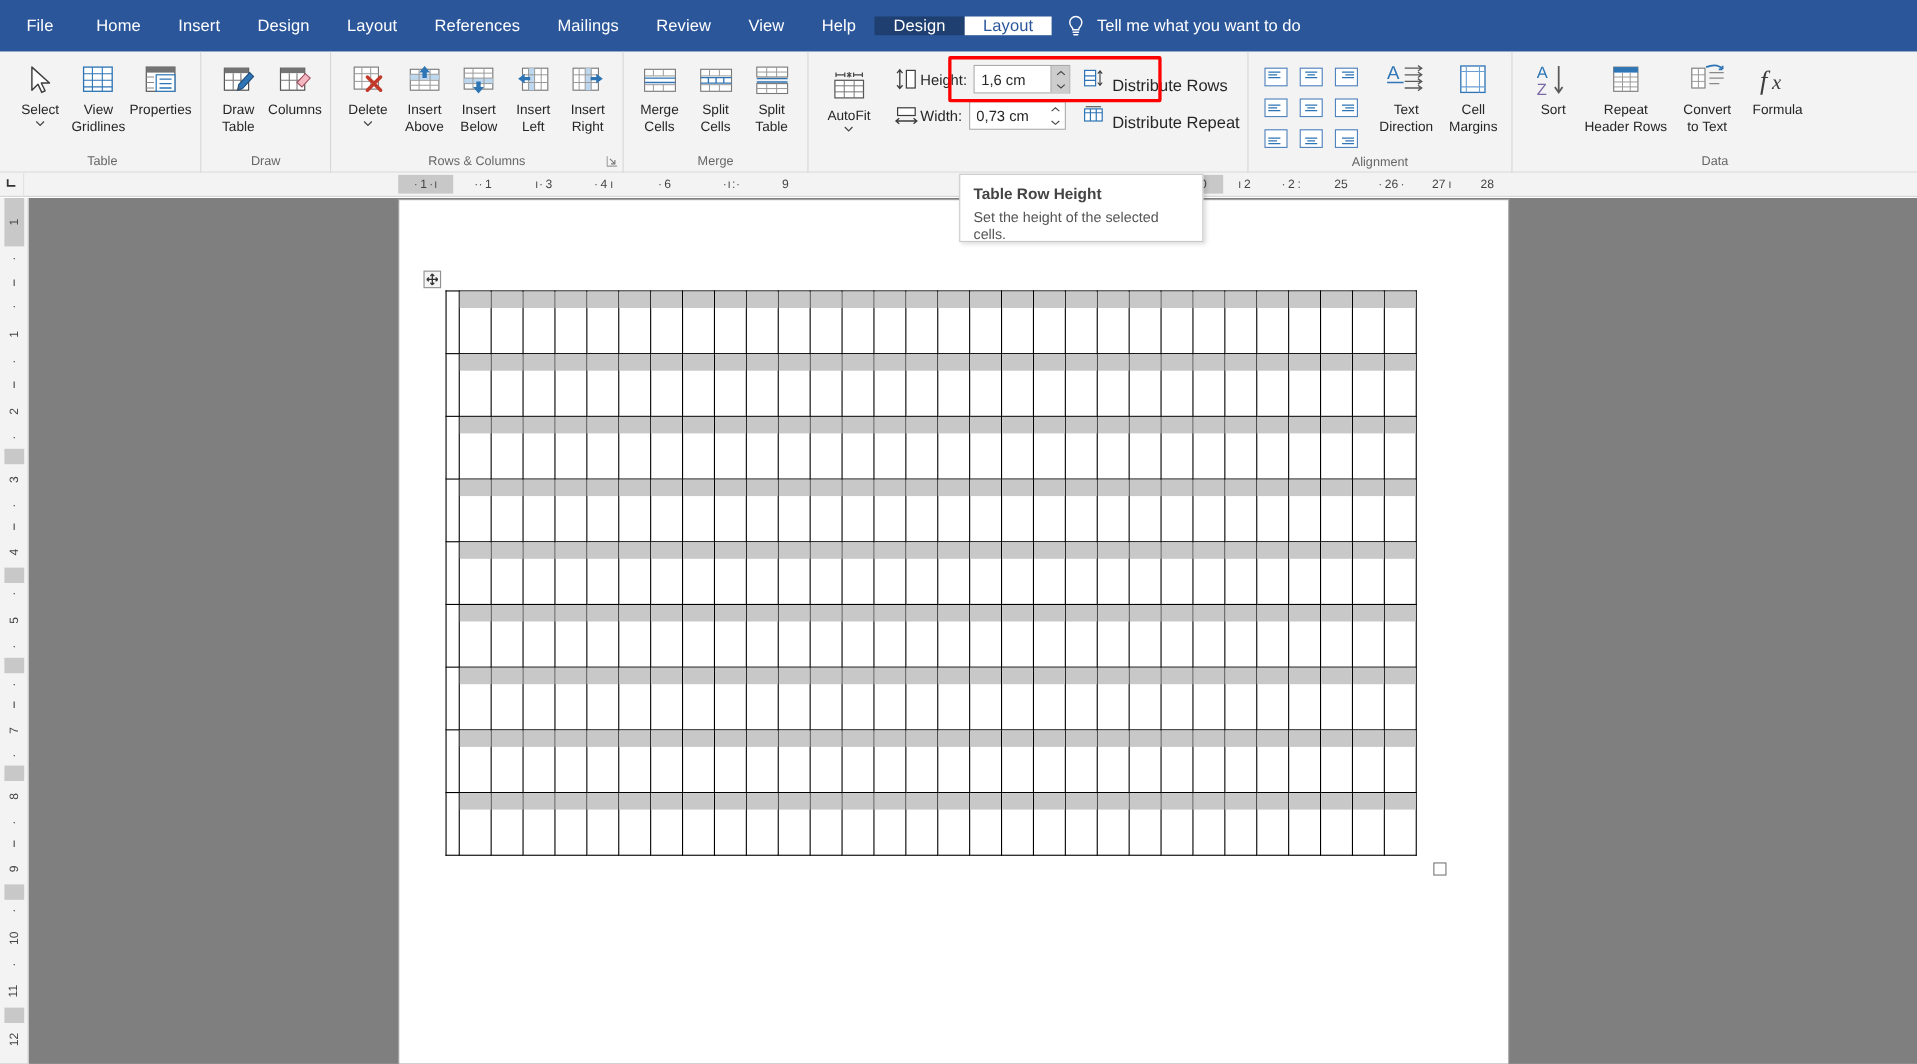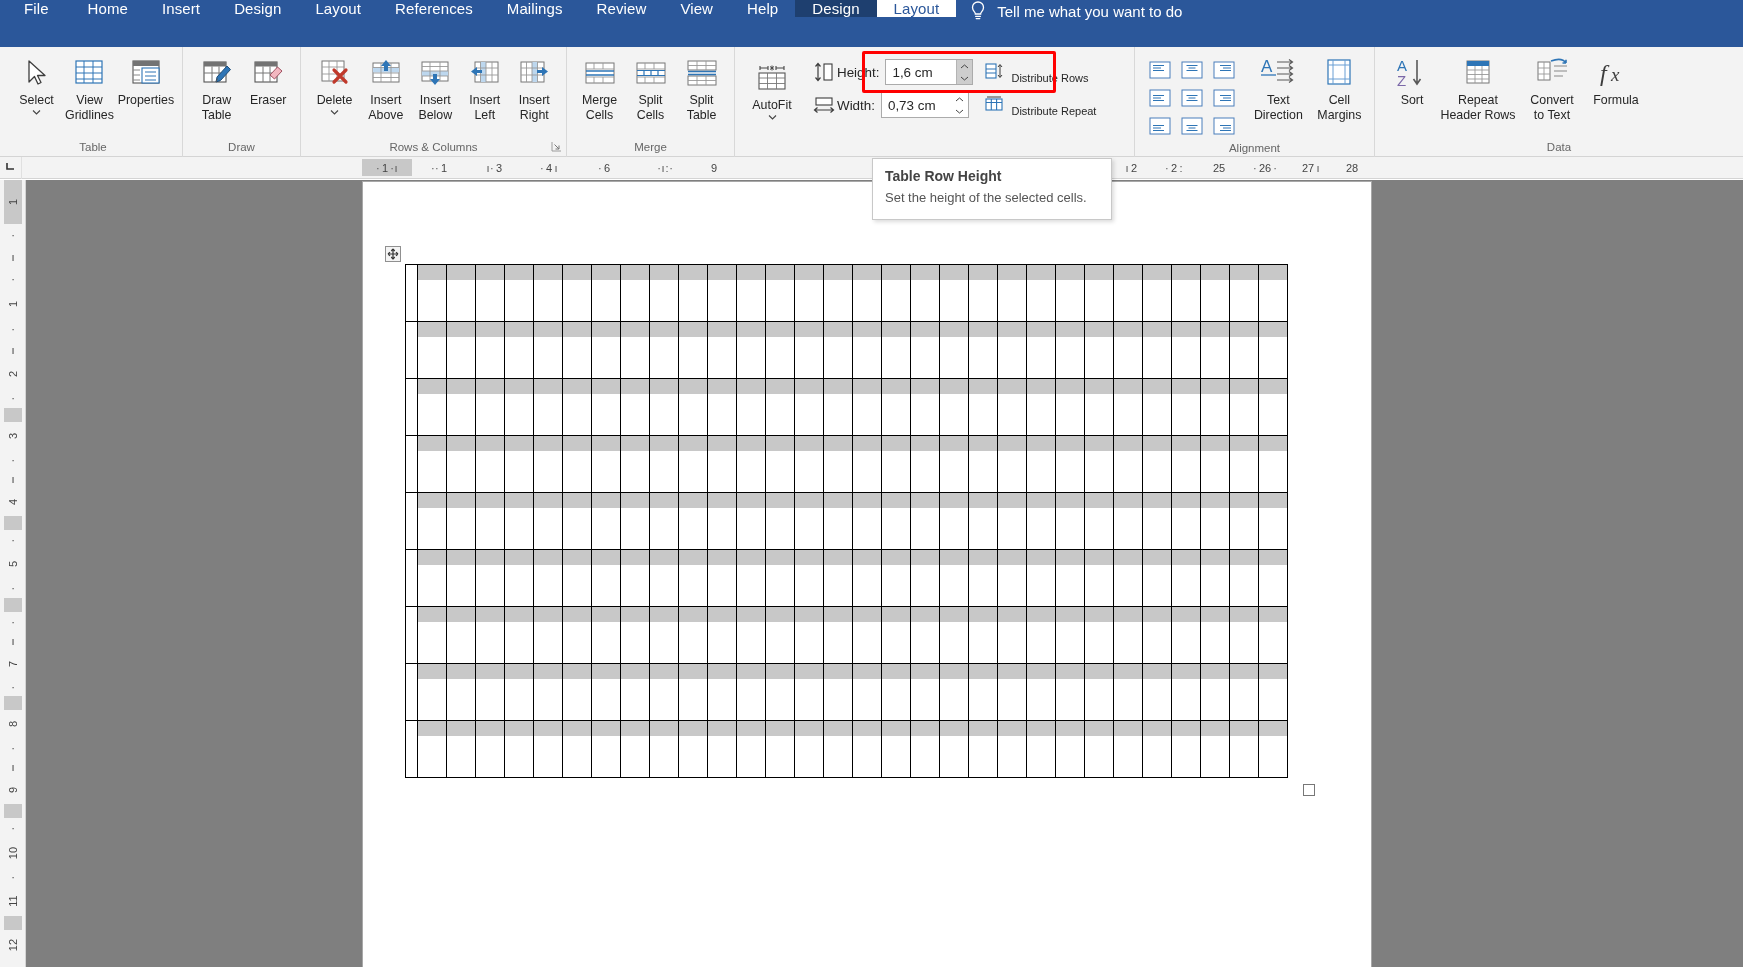--- a/index.html
+++ b/index.html
@@ -10,21 +10,21 @@
     font-size:13px;
     color:#262626;
     -webkit-font-smoothing:antialiased;
   }
 
   
   .tabbar {
     height:47px;
     background:#2b579a;
     display:flex;
-    align-items:flex-start;
+    align-items:center;
     position:relative;
   }
   .tab {
     display:flex; align-items:center;
     padding:0 17px;
     color:#ffffff;
     font-size:15px;
     letter-spacing:.1px;
     cursor:default;
     white-space:nowrap;
@@ -128,21 +128,21 @@
   }
   .spin.hl .arrows { background:#cdcdcd; border-left:1px solid #b4b4b4; }
   .redbox {
     position:absolute;
     border:3px solid #ff0000;
     border-radius:2px;
     pointer-events:none;
   }
   .distrow { display:flex; flex-direction:column; gap:5px; padding:5px 0 0 12px; }
   .distitem { display:flex; align-items:center; height:28px; gap:8px; cursor:default; }
-  .distitem .lbl { font-size:11px; white-space:nowrap;margin-top:12px; }
+  .distitem .lbl { font-size:15px; white-space:nowrap;margin-top:12px; }
 
   
   .aligngrid {
     display:grid;
     grid-template-columns:repeat(3,30px);
     grid-template-rows:repeat(3,26px);
     gap:2px;
     padding-top:4px;
   }
   .alignbtn { display:flex; align-items:center; justify-content:center; cursor:default; }
@@ -335,21 +335,21 @@
       </div>
       <div class="bigbtn w54">
         <div class="ico">
           <svg width="32" height="30" viewBox="0 0 32 30">
               <rect x="3" y="4" width="22" height="20" fill="#fff" stroke="#555" stroke-width="1.1"></rect>
               <rect x="3" y="4" width="22" height="4.5" fill="#737373"></rect>
               <path d="M3 15h22M11 8.5v15.5M18 8.5v15.5" stroke="#777" stroke-width="1"></path>
               <path d="M18 17 L25.5 9 L30 13 L22.5 21 Z" fill="#f2b7c0" stroke="#a05060" stroke-width="1"></path>
             </svg>
         </div>
-        <div class="lbl">Eraser</div>
+        <div class="lbl">Columns</div>
       </div>
     </div>
     <div class="group-label">Draw</div>
   </div>
 
   <div class="group" style="width:266px;">
     <div class="group-body">
       <div class="bigbtn w58">
         <div class="ico">
           <svg width="32" height="28" viewBox="0 0 32 28">
@@ -1691,18 +1691,18 @@
                 </td>
               </tr>
             </tbody>
         </table>
         <div class="resizehandle" style="left:898px; top:520px;"></div>
       </div>
     </div>
   </div>
 </div>
 
-<div style="position:absolute; left:872px; top:158px; width:240px; height:62px;
+<div style="position:absolute; left:872px; top:158px; width:222px; height:62px;
             background:#ffffff; border:1px solid #c8c8c8;
             box-shadow:2px 2px 4px rgba(0,0,0,.14); padding:9px 12px;">
   <div style="font-size:14px; font-weight:bold; color:#444; margin-bottom:6px;">Table Row Height</div>
   <div style="font-size:13px; color:#555;">Set the height of the selected cells.</div>
 </div>
 
 </body></html>

